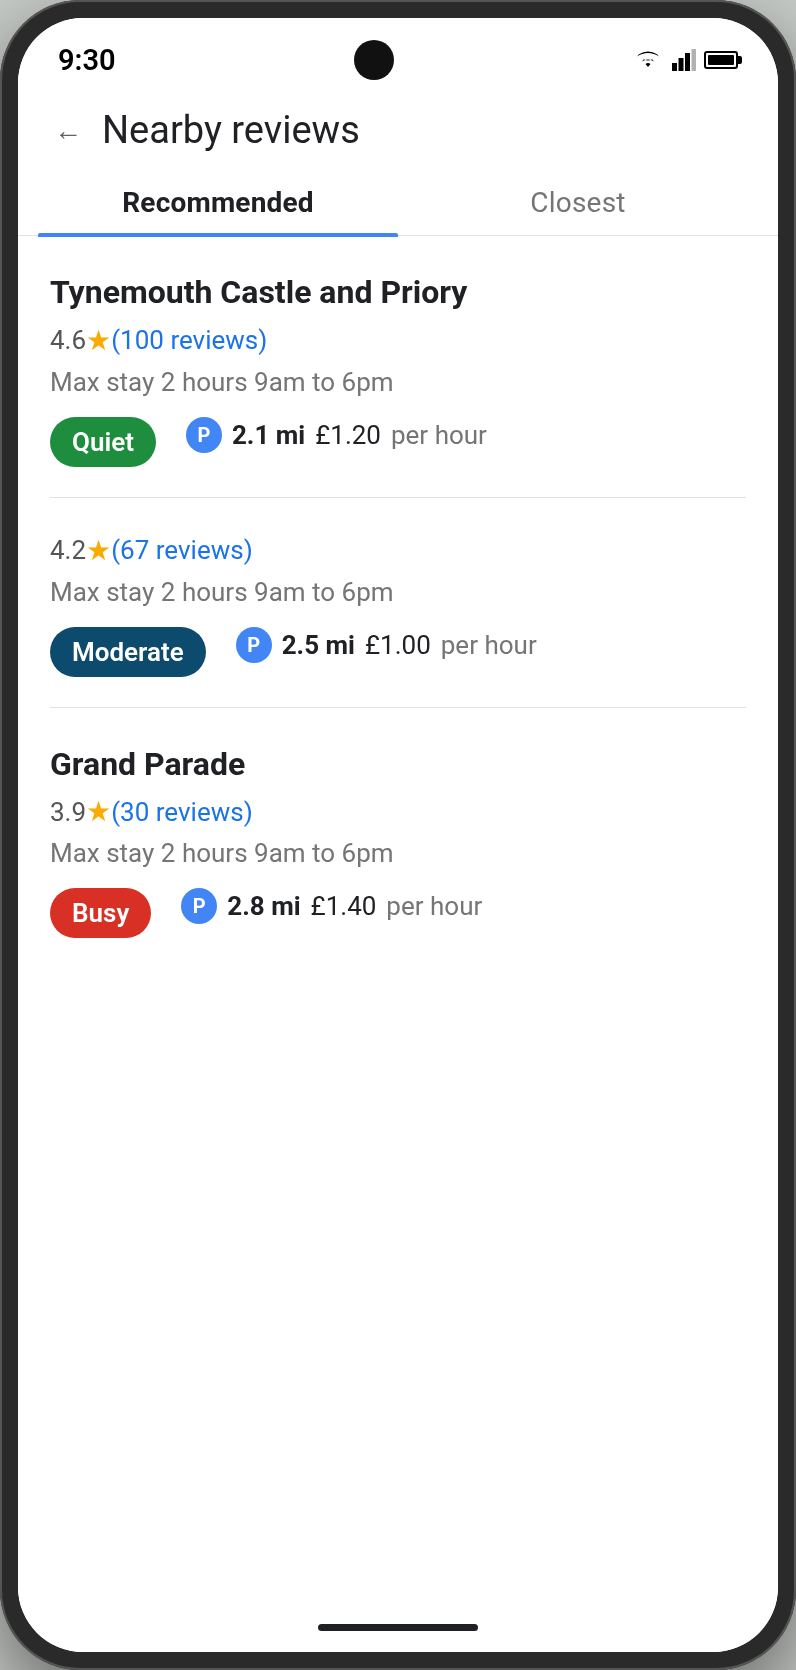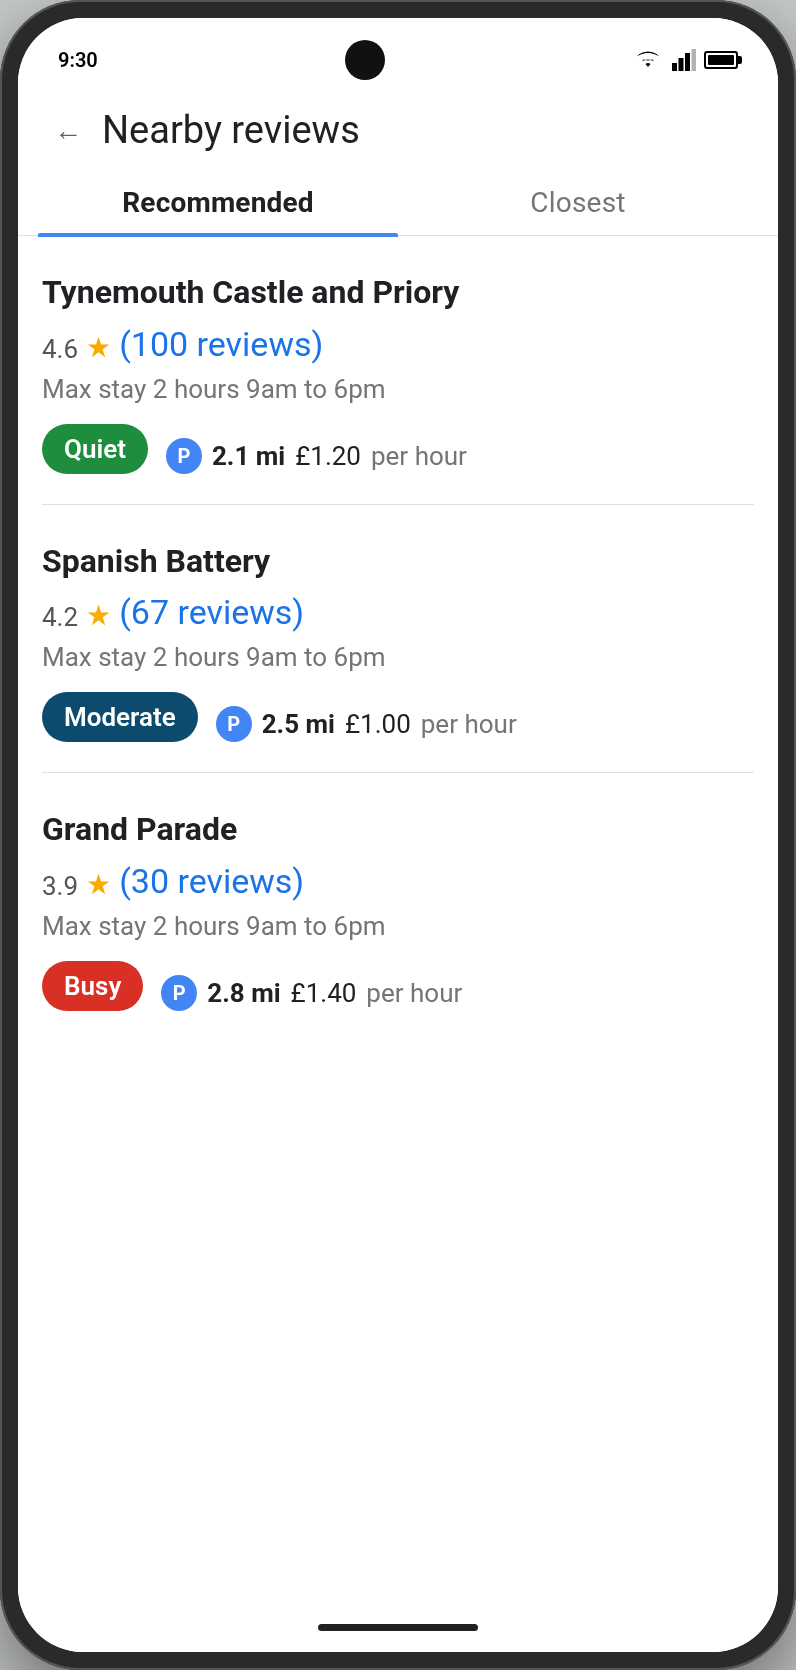--- a/index.html
+++ b/index.html
@@ -38,21 +38,21 @@
     .status-bar {
       display: flex;
       align-items: center;
       justify-content: space-between;
       padding: 22px 40px 10px 40px;
       background: #ffffff;
       flex-shrink: 0;
     }
 
     .status-time {
-      font-size: 20px;
+      font-size: 29px;
       font-weight: 600;
       color: #000;
     }
 
     .status-camera {
       width: 40px;
       height: 40px;
       background: #111;
       border-radius: 50%;
     }
@@ -170,21 +170,21 @@
       height: 4px;
       background: #4285f4;
       border-radius: 2px 2px 0 0;
     }
 
     
     .content {
       flex: 1;
       overflow-y: auto;
       background: #ffffff;
-      padding: 0 24px;
+      padding: 0 32px;
     }
 
     
     .parking-item {
       padding: 36px 0 30px;
       border-bottom: 1.5px solid #e0e0e0;
     }
 
     .parking-item:last-child {
       border-bottom: none;
@@ -193,53 +193,52 @@
     .parking-name {
       font-size: 32px;
       font-weight: 700;
       color: #202124;
       margin-bottom: 10px;
       line-height: 1.3;
     }
 
     .rating-row {
       display: flex;
-      align-items: flex-end;
-      gap: 8px;
+      align-items: center;
       margin-bottom: 10px;
     }
 
     .rating-num {
       font-size: 26px;
       color: #555;
       font-weight: 400;
     }
 
     .star-icon {
       font-size: 28px;
       color: #f9ab00;
     }
 
     .reviews-link {
-      font-size: 34px;
+      font-size: 26px;
       color: #1a73e8;
       text-decoration: none;
       cursor: pointer;
     }
 
     .max-stay {
       font-size: 26px;
       color: #757575;
       margin-bottom: 20px;
     }
 
     .info-row {
       display: flex;
-      align-items: flex-end;
-      gap: 18px;
+      align-items: flex-start;
+      gap: 30px;
     }
 
     .badge {
       padding: 10px 22px;
       border-radius: 30px;
       font-size: 26px;
       font-weight: 600;
       color: #ffffff;
       flex-shrink: 0;
     }
@@ -364,21 +363,20 @@
           <div class="parking-icon-container">
             <div class="p-icon">P</div>
             <span class="distance">2.1 mi</span>
             <span class="price">£1.20</span>
             <span class="price-label">per hour</span>
           </div>
         </div>
       </div>
 
       <div class="parking-item">
-        <div class="parking-name">Spanish Battery</div>
         <div class="rating-row">
           <span class="rating-num">4.2</span>
           <span class="star-icon">★</span>
           <a class="reviews-link">(67 reviews)</a>
         </div>
         <div class="max-stay">Max stay 2 hours 9am to 6pm</div>
         <div class="info-row">
           <span class="badge badge-moderate">Moderate</span>
           <div class="parking-icon-container">
             <div class="p-icon">P</div>

